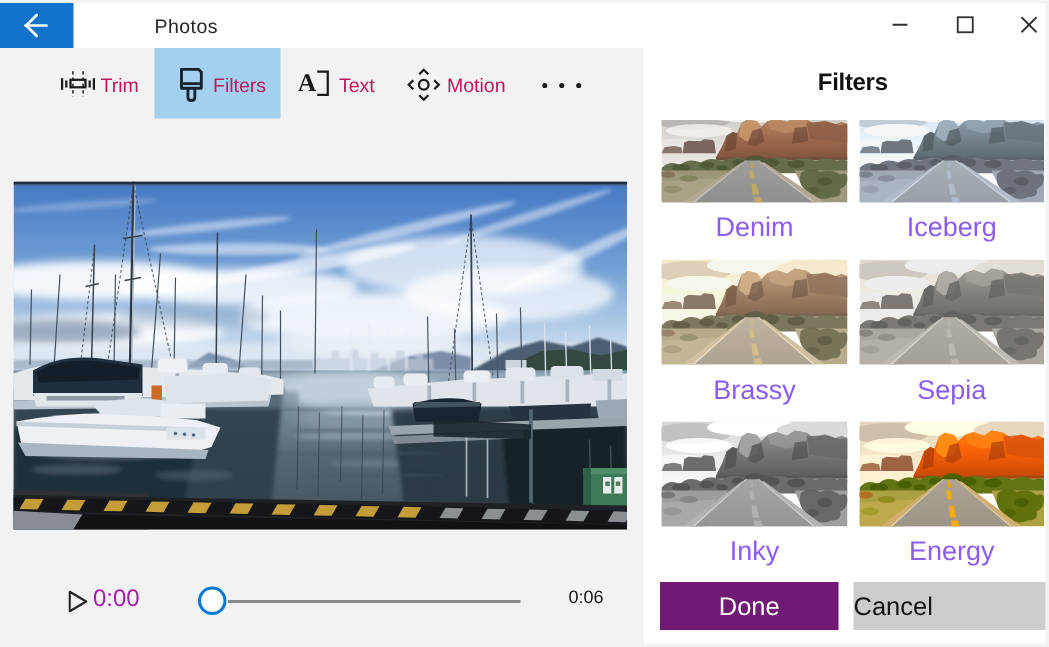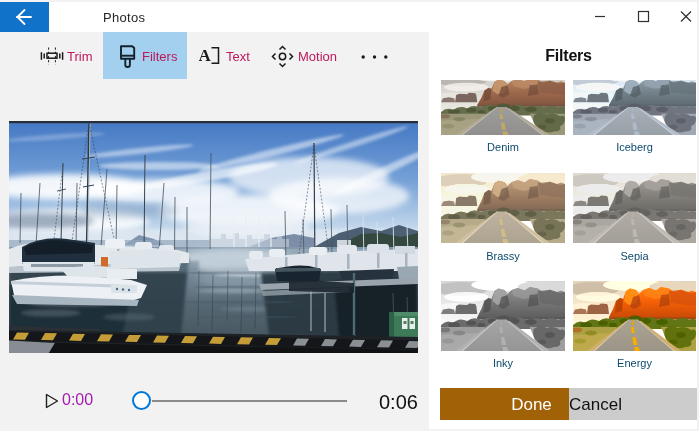--- a/index.html
+++ b/index.html
@@ -3,24 +3,24 @@
 <style>
 html,body{margin:0;padding:0;}
 body{width:699px;height:431px;overflow:hidden;font-family:"Liberation Sans",sans-serif;position:relative;background:#f2f2f2;}
 #win{position:absolute;left:0;top:0;width:699px;height:431px;}
 .abs{position:absolute;}
 #titlebar{left:1px;top:2px;width:696px;height:30px;background:#ffffff;}
 #backbtn{left:0px;top:2px;width:49px;height:30px;background:#1072c9;}
 #apptitle{left:63px;top:10px;font-size:13px;color:#262626;letter-spacing:.3px;margin-left:40px;}
 #panel{left:429px;top:32px;width:268px;height:397px;background:#ffffff;}
 #filtershdr{left:441px;top:47px;width:255px;text-align:center;font-size:16px;font-weight:bold;color:#111;letter-spacing:-.2px;}
-.flabel{font-size:11px;color:#0c4a6e;text-align:center;width:124px;}
+.flabel{font-size:18px;color:#8b5cf6;text-align:center;width:124px;}
 #filtersbtn{left:103px;top:32px;width:84px;height:47px;background:#a3d0ee;}
 .tbtxt{font-size:13px;color:#be185d;}
-#done{left:440px;top:388px;width:119px;height:32px;background:#a16207;color:#fff;font-size:17px;text-align:center;line-height:33px;padding-left:32px;}
+#done{left:440px;top:388px;width:119px;height:32px;background:#701a75;color:#fff;font-size:17px;text-align:center;line-height:33px;}
 #cancel{left:569px;top:388px;width:128px;height:32px;background:#cccccc;color:#111;font-size:17px;text-align:left;line-height:33px;}
 .thumb{width:124px;height:70px;}
 .thumb svg{display:block;width:100%;height:100%;}
 .f-denim{filter:saturate(.65) contrast(.95) brightness(1.04)}
 .f-iceberg{filter:grayscale(.85) sepia(.28) hue-rotate(170deg) saturate(.85) brightness(1.1) contrast(.93)}
 .f-brassy{filter:sepia(.6) saturate(.78) brightness(1.07) contrast(.93)}
 .f-sepia{filter:grayscale(1) sepia(.18) brightness(1.15) contrast(.85)}
 .f-inky{filter:grayscale(1) contrast(1.02) brightness(1.08)}
 .f-energy{filter:saturate(1.6) sepia(.18) saturate(1.3) contrast(1.0) brightness(1.04)}
 </style></head>
@@ -457,14 +457,14 @@
 <rect x="0" y="2" width="409" height="1" fill="#47628c" opacity=".7"></rect>
 </svg>
 </div>
 
 <svg class="abs" style="left:44px;top:392px" width="16" height="18" viewBox="0 0 16 18">
 <path d="M2.5 2.5 L13.5 9 L2.5 15.5 Z" fill="none" stroke="#222" stroke-width="1.4" stroke-linejoin="round"></path>
     </svg>
 <div class="abs" style="left:62px;top:391px;font-size:16px;color:#a21caf">0:00</div>
 <div class="abs" style="left:152px;top:399.5px;width:195px;height:2px;background:#8a8a8a"></div>
 <div class="abs" style="left:132px;top:391px;width:19px;height:19px;border-radius:50%;background:#fff;border:2.5px solid #0078d7;box-sizing:border-box"></div>
-<div class="abs" style="left:379px;top:391px;font-size:20px;color:#111">0:06</div>
+<div class="abs" style="left:379px;top:391px;font-size:12px;color:#111">0:06</div>
 </div>
 
 </body></html>

